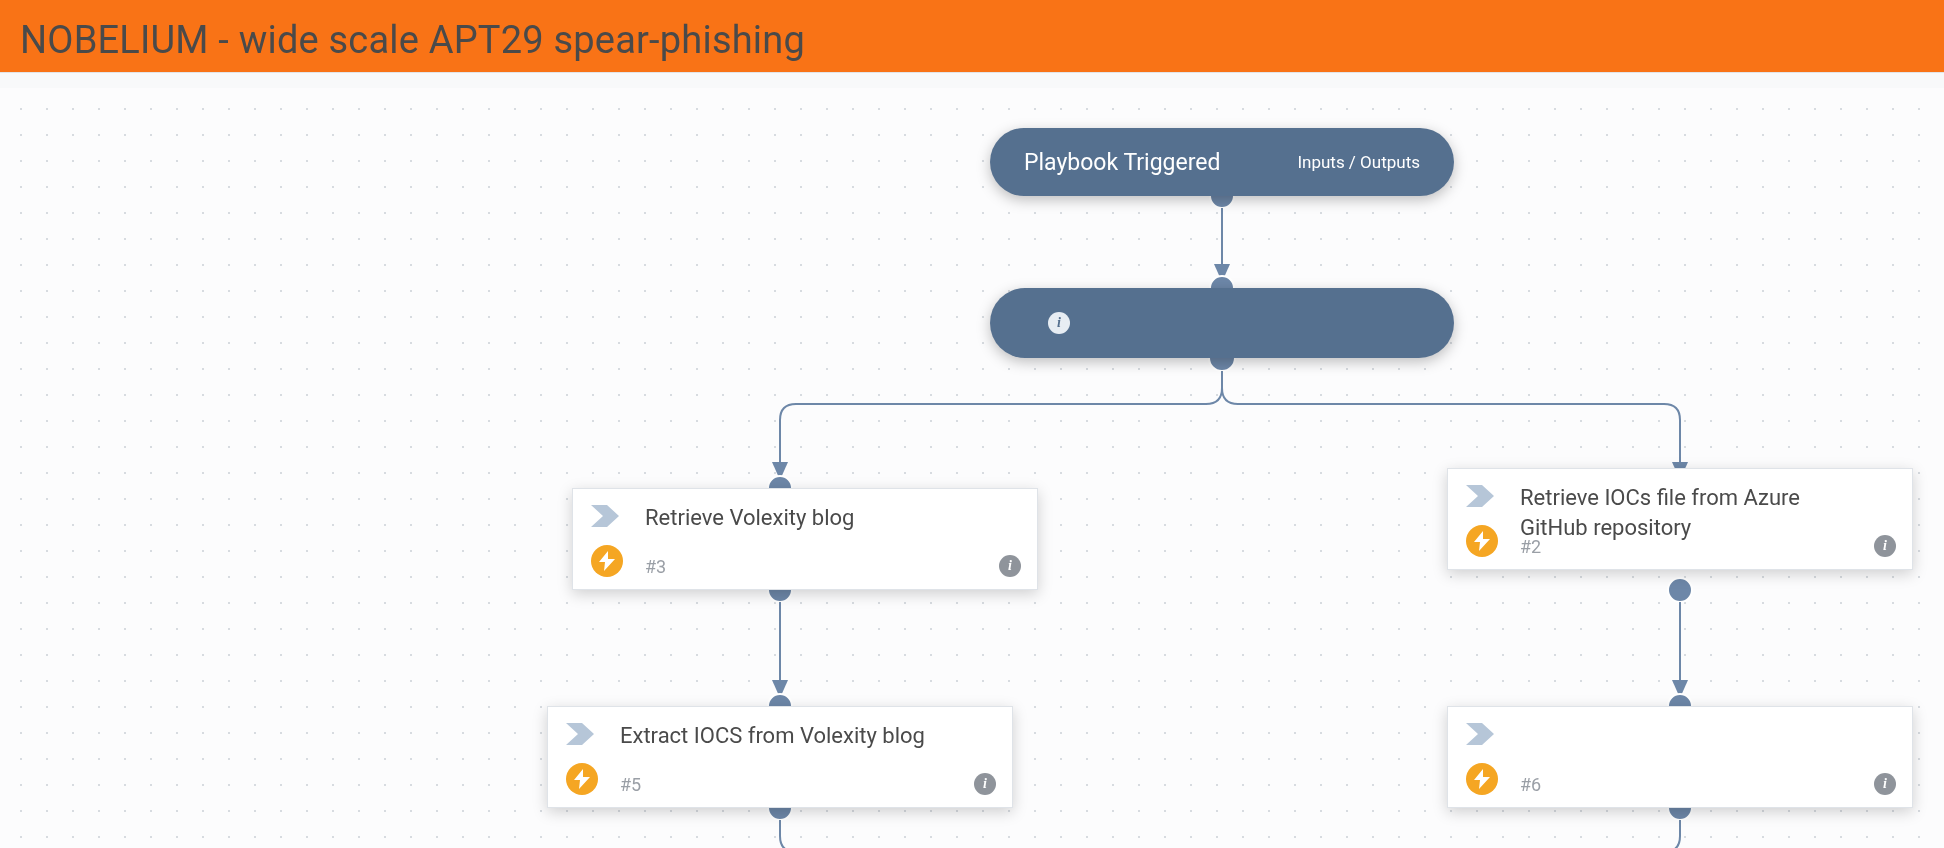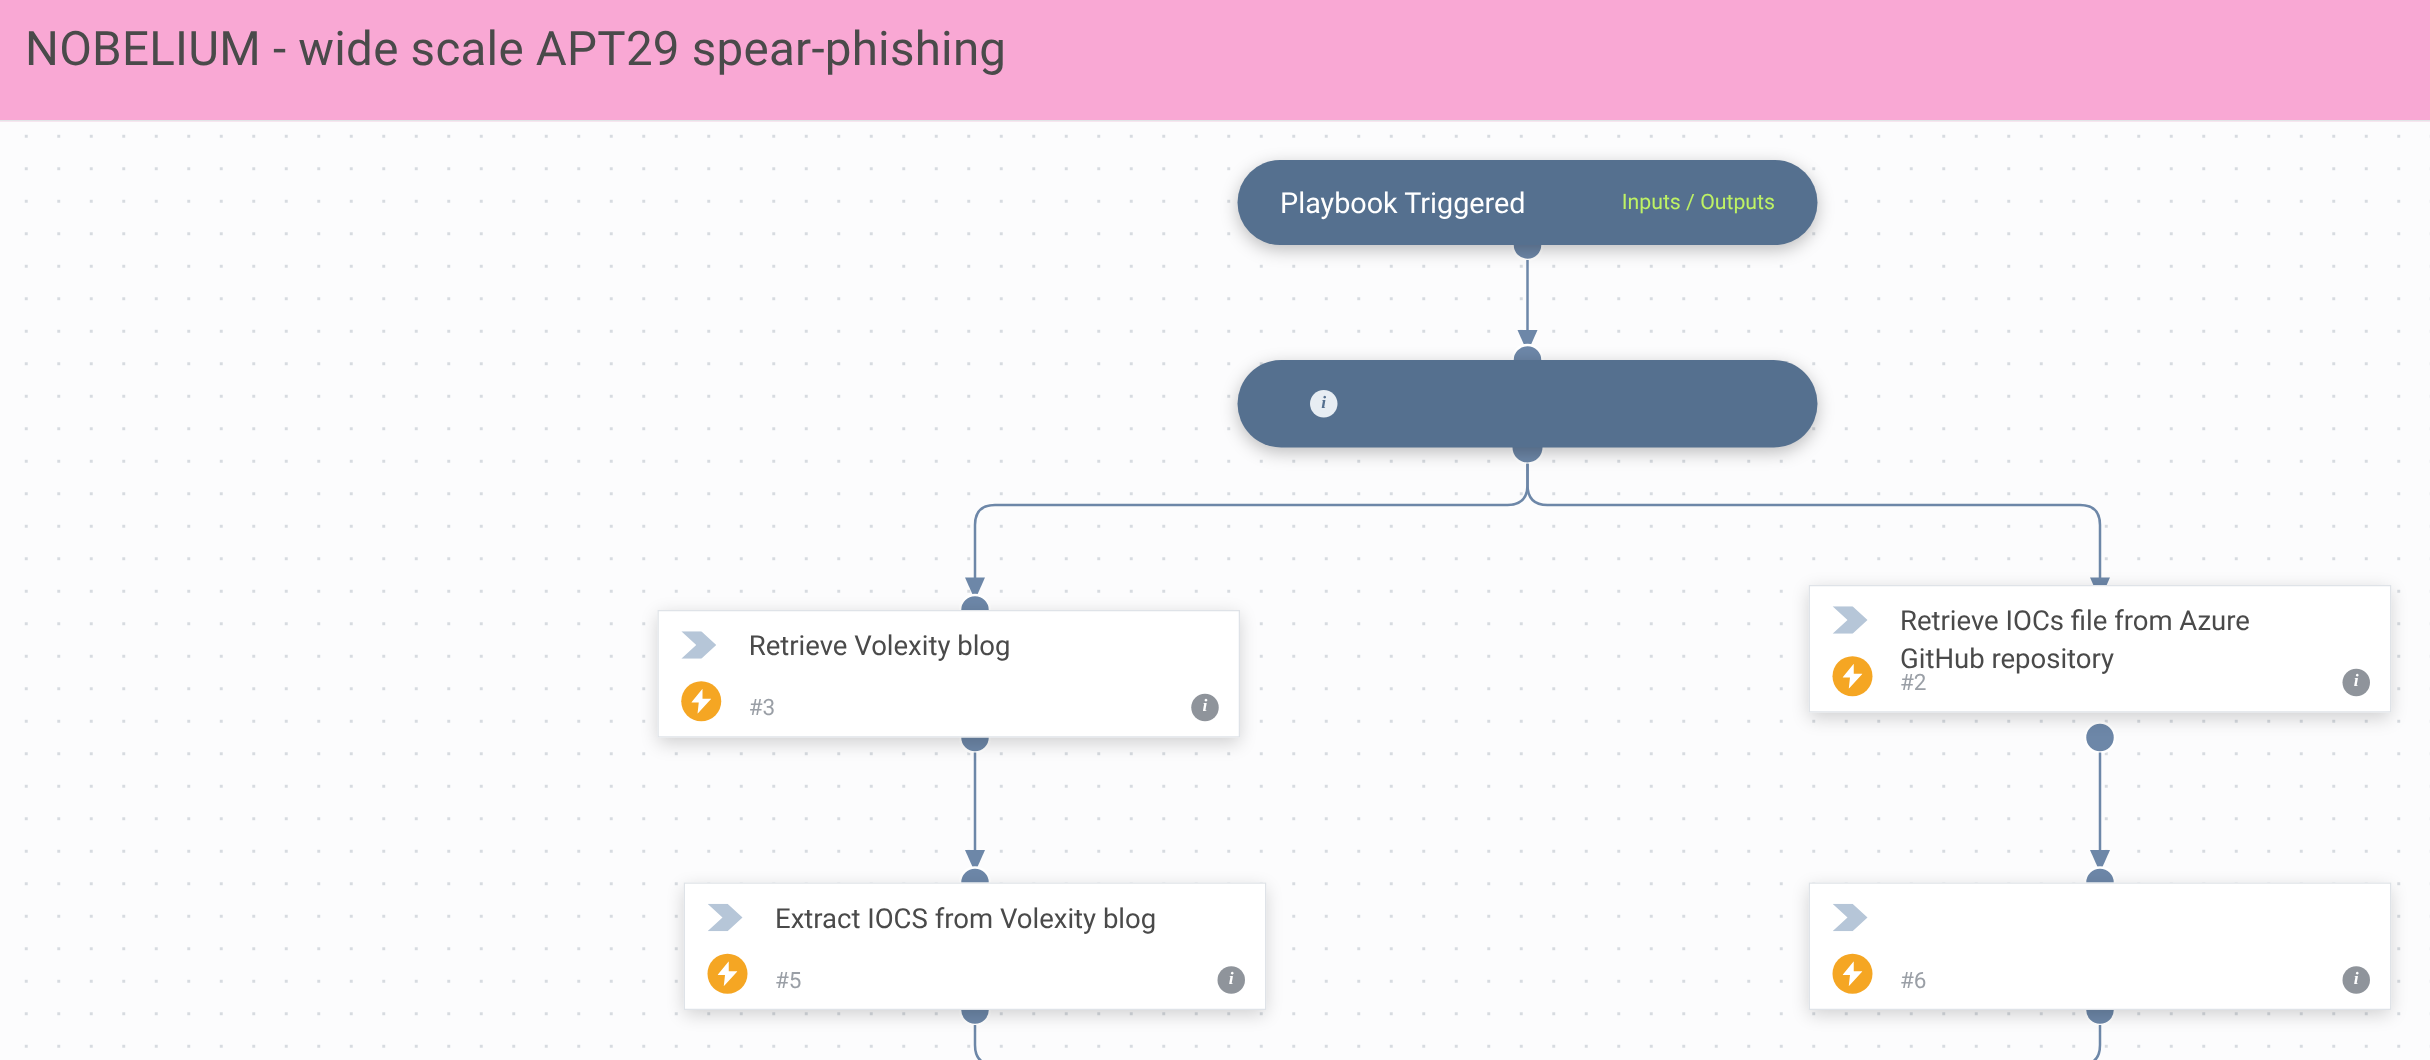--- a/index.html
+++ b/index.html
@@ -5,23 +5,23 @@
   * { box-sizing: border-box; margin: 0; padding: 0; }
   body {
     font-family: -apple-system, BlinkMacSystemFont, "Segoe UI", Roboto, Helvetica, Arial, sans-serif;
     background: #f8f9fa;
     width: 1944px;
     height: 848px;
     overflow: hidden;
     position: relative;
   }
   .header {
-    background: #f9a8d4;
+    background: #f97316;
     border-bottom: 1px solid #e2e4e7;
-    padding: 18px 20px 34px;
+    padding: 18px 20px 10px;
     position: relative;
     z-index: 10;
   }
   .header h1 {
     font-size: 38px;
     font-weight: 400;
     color: #4a4a4a;
     letter-spacing: 0.2px;
   }
   .canvas {
@@ -70,21 +70,21 @@
     cursor: pointer;
   }
   .pill .title {
     font-size: 23px;
     font-weight: 400;
     color: #ffffff;
     white-space: nowrap;
   }
   .pill .subtext {
     font-size: 17px;
-    color: #bef264;
+    color: #ffffff;
     margin-left: 20px;
   }
   .pill .info-icon {
     width: 22px; height: 22px;
     border-radius: 50%;
     background: #e7edf3;
     color: #55708f;
     display: flex;
     align-items: center;
     justify-content: center;
@@ -199,21 +199,21 @@
 
   <div class="pill" style="left:990px; top:40px; width:464px; height:68px;">
     <span class="title">Playbook Triggered</span>
     <span class="subtext">Inputs / Outputs</span>
   </div>
 
   <div class="pill" style="left:990px; top:200px; width:464px; height:70px;">
     <span class="info-icon">i</span>
   </div>
 
-  <div class="card" style="left:526px; top:400px; width:466px; height:102px;">
+  <div class="card" style="left:572px; top:400px; width:466px; height:102px;">
     <span class="chev">
       <svg viewBox="0 0 30 22">
           <polygon points="0,0 16,0 28,11 16,22 0,22 12,11" fill="#b6c6d8"></polygon>
         </svg>
     </span>
     <div class="title">Retrieve Volexity blog</div>
     <span class="bolt">
       <svg viewBox="0 0 16 20">
           <polygon points="9,0 0,11 6,11 5,20 16,8 9,8" fill="#ffffff"></polygon>
         </svg>

